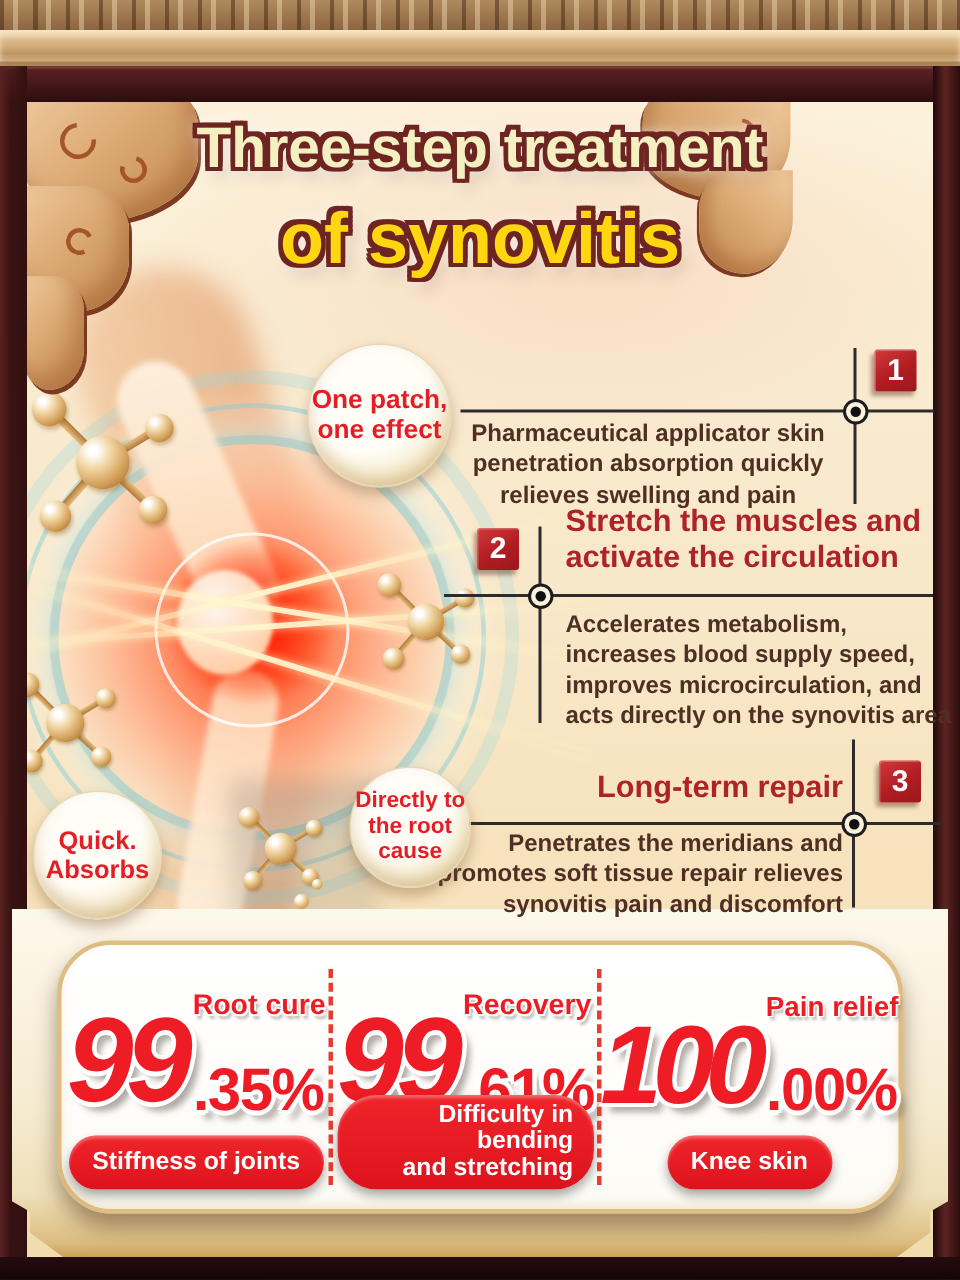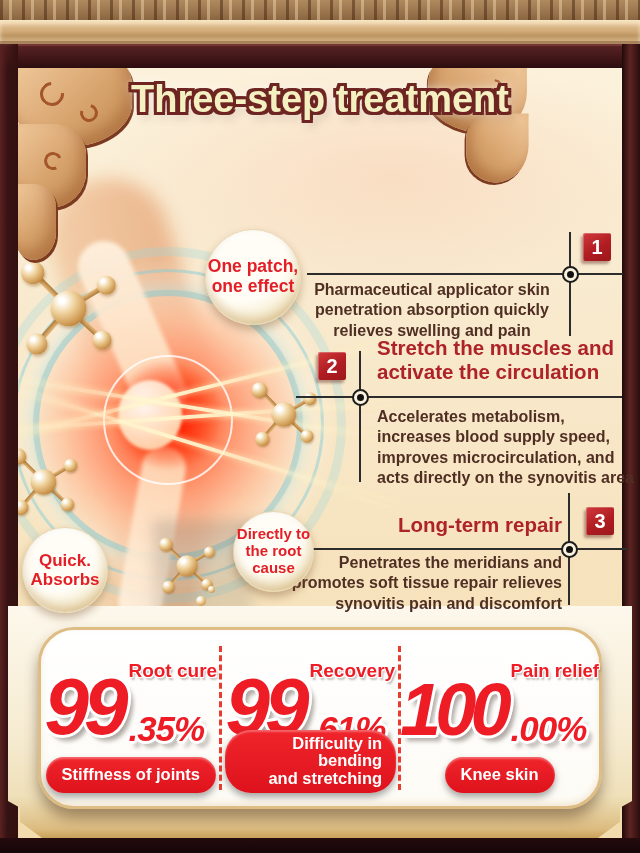--- a/index.html
+++ b/index.html
@@ -130,21 +130,21 @@
   .num-row{display:flex;align-items:flex-end;justify-content:center;margin-top:22px;height:92px;}
   .stat-big{font-style:italic;font-weight:bold;font-size:80px;line-height:.92;letter-spacing:-5px;color:#ee1c25;
     padding-right:4px;}
   .col3 .stat-big{font-size:74px;letter-spacing:-6px;}
   .num-shadow{text-shadow:-2px -2px 0 #fff,2px -2px 0 #fff,-2px 2px 0 #fff,2px 2px 0 #fff,
     -3px 0 0 #fff,3px 0 0 #fff,0 -3px 0 #fff,0 3px 0 #fff,5px 6px 4px rgba(125,115,108,.6);}
   .stat-side{display:flex;flex-direction:column;justify-content:space-between;height:84px;margin-left:1px;}
   .stat-label{font-weight:bold;font-size:19px;color:#ee1c25;white-space:nowrap;
     text-shadow:-1px -1px 0 #fff,1px -1px 0 #fff,-1px 1px 0 #fff,1px 1px 0 #fff,2px 3px 2px rgba(125,115,108,.5);}
   .col3 .stat-label{font-size:18.5px;}
-  .stat-decimal{font-style:italic;font-weight:bold;font-size:35px;line-height:.85;letter-spacing:-1px;color:#ee1c25;}
+  .stat-decimal{font-weight:bold;font-size:40px;line-height:.85;letter-spacing:-1px;color:#ee1c25;}
   .pill-wrap{position:absolute;left:4px;right:4px;bottom:13px;display:flex;justify-content:center;}
   .pill{background:linear-gradient(#f0252b,#dd121c);border-radius:26px;color:#fff;font-weight:bold;
     font-size:16.5px;line-height:1.08;padding:9px 16px;text-align:right;white-space:pre-line;
     box-shadow:0 4px 7px rgba(0,0,0,.35), inset 0 2px 2px rgba(255,255,255,.3);}
   .pill-2line{padding:5px 14px;}
 </style>
 </head>
 <body>
 
 <div class="stage">
@@ -234,20 +234,21 @@
         <span class="ball bb"></span>
         <span class="ball bd"></span>
         <span class="ball be"></span>
         <span class="ball bc"></span>
     </div>
     <span class="tinyball" style="left:178px;top:528px;width:10px;height:10px;"></span>
     <span class="tinyball" style="left:190px;top:518px;width:7px;height:7px;"></span>
   </div>
 
   <div class="title-line t1">Three-step treatment</div>
+  <div class="title-line t2">of synovitis</div>
 
   <div class="vline" style="left:569px;top:232px;height:104px;"></div>
   <div class="hline" style="left:307px;top:273px;width:316px;"></div>
   <div class="crosshair" style="left:562px;top:266px;">
       <i></i>
     </div>
   <div class="numbadge" style="left:583px;top:233px;">1</div>
   <div class="step-desc ta-r" style="right:78px;top:280px;width:260px;text-align:center;">Pharmaceutical applicator skin
 penetration absorption quickly
 relieves swelling and pain</div>

